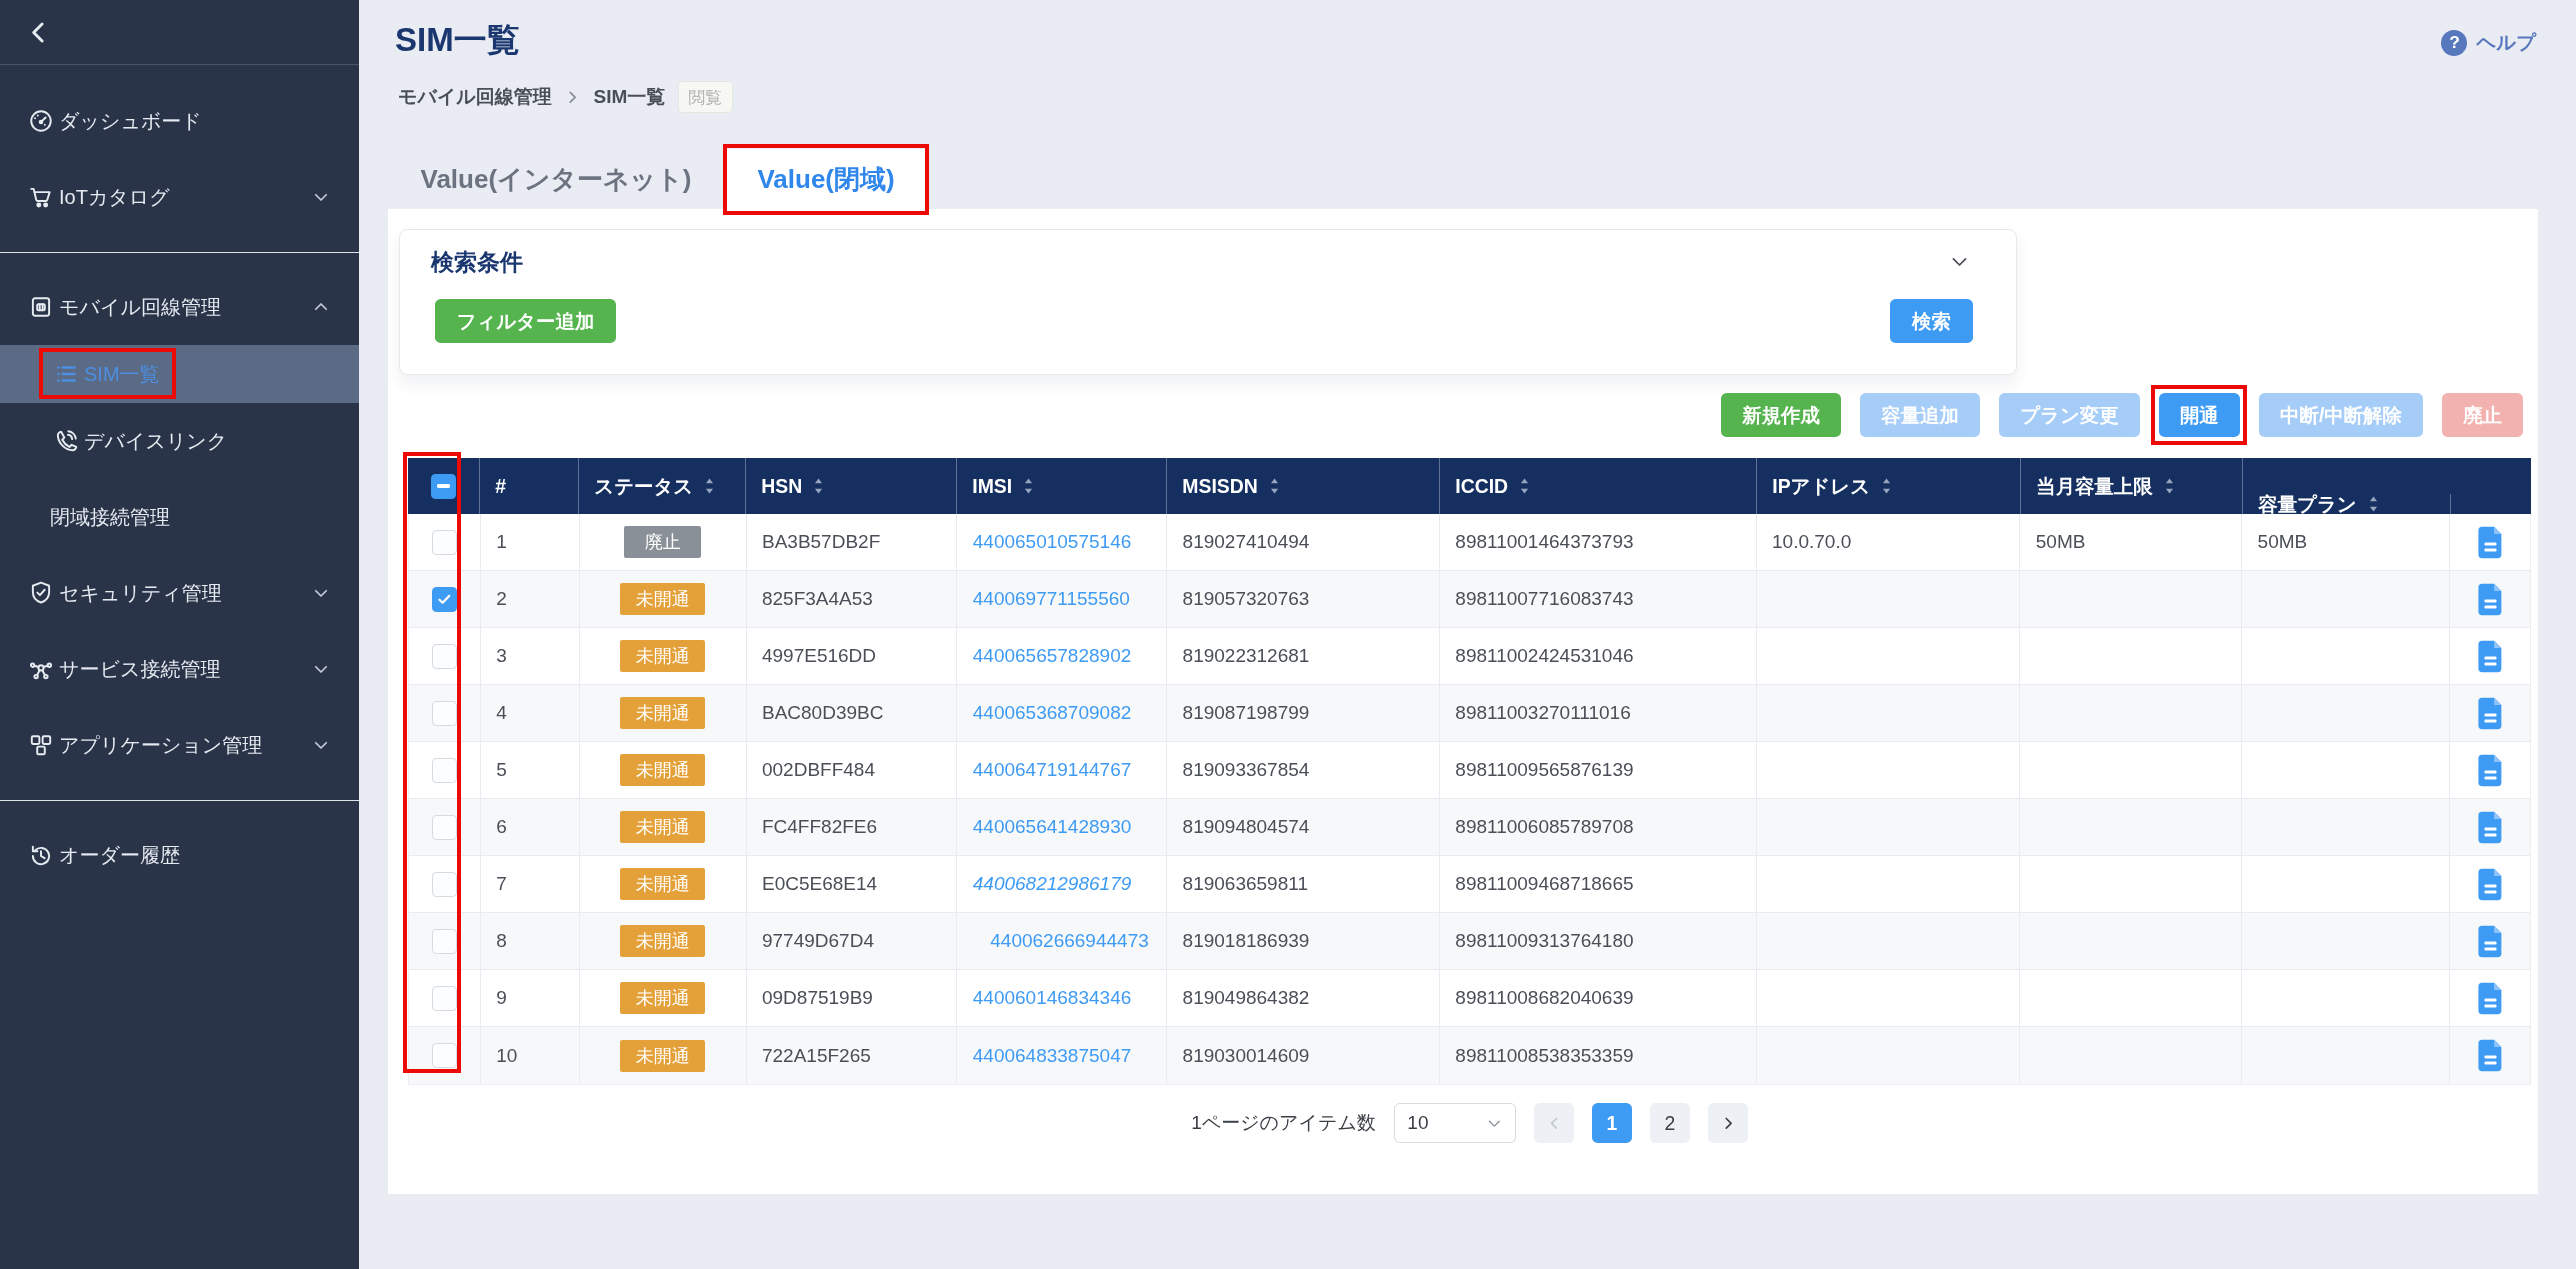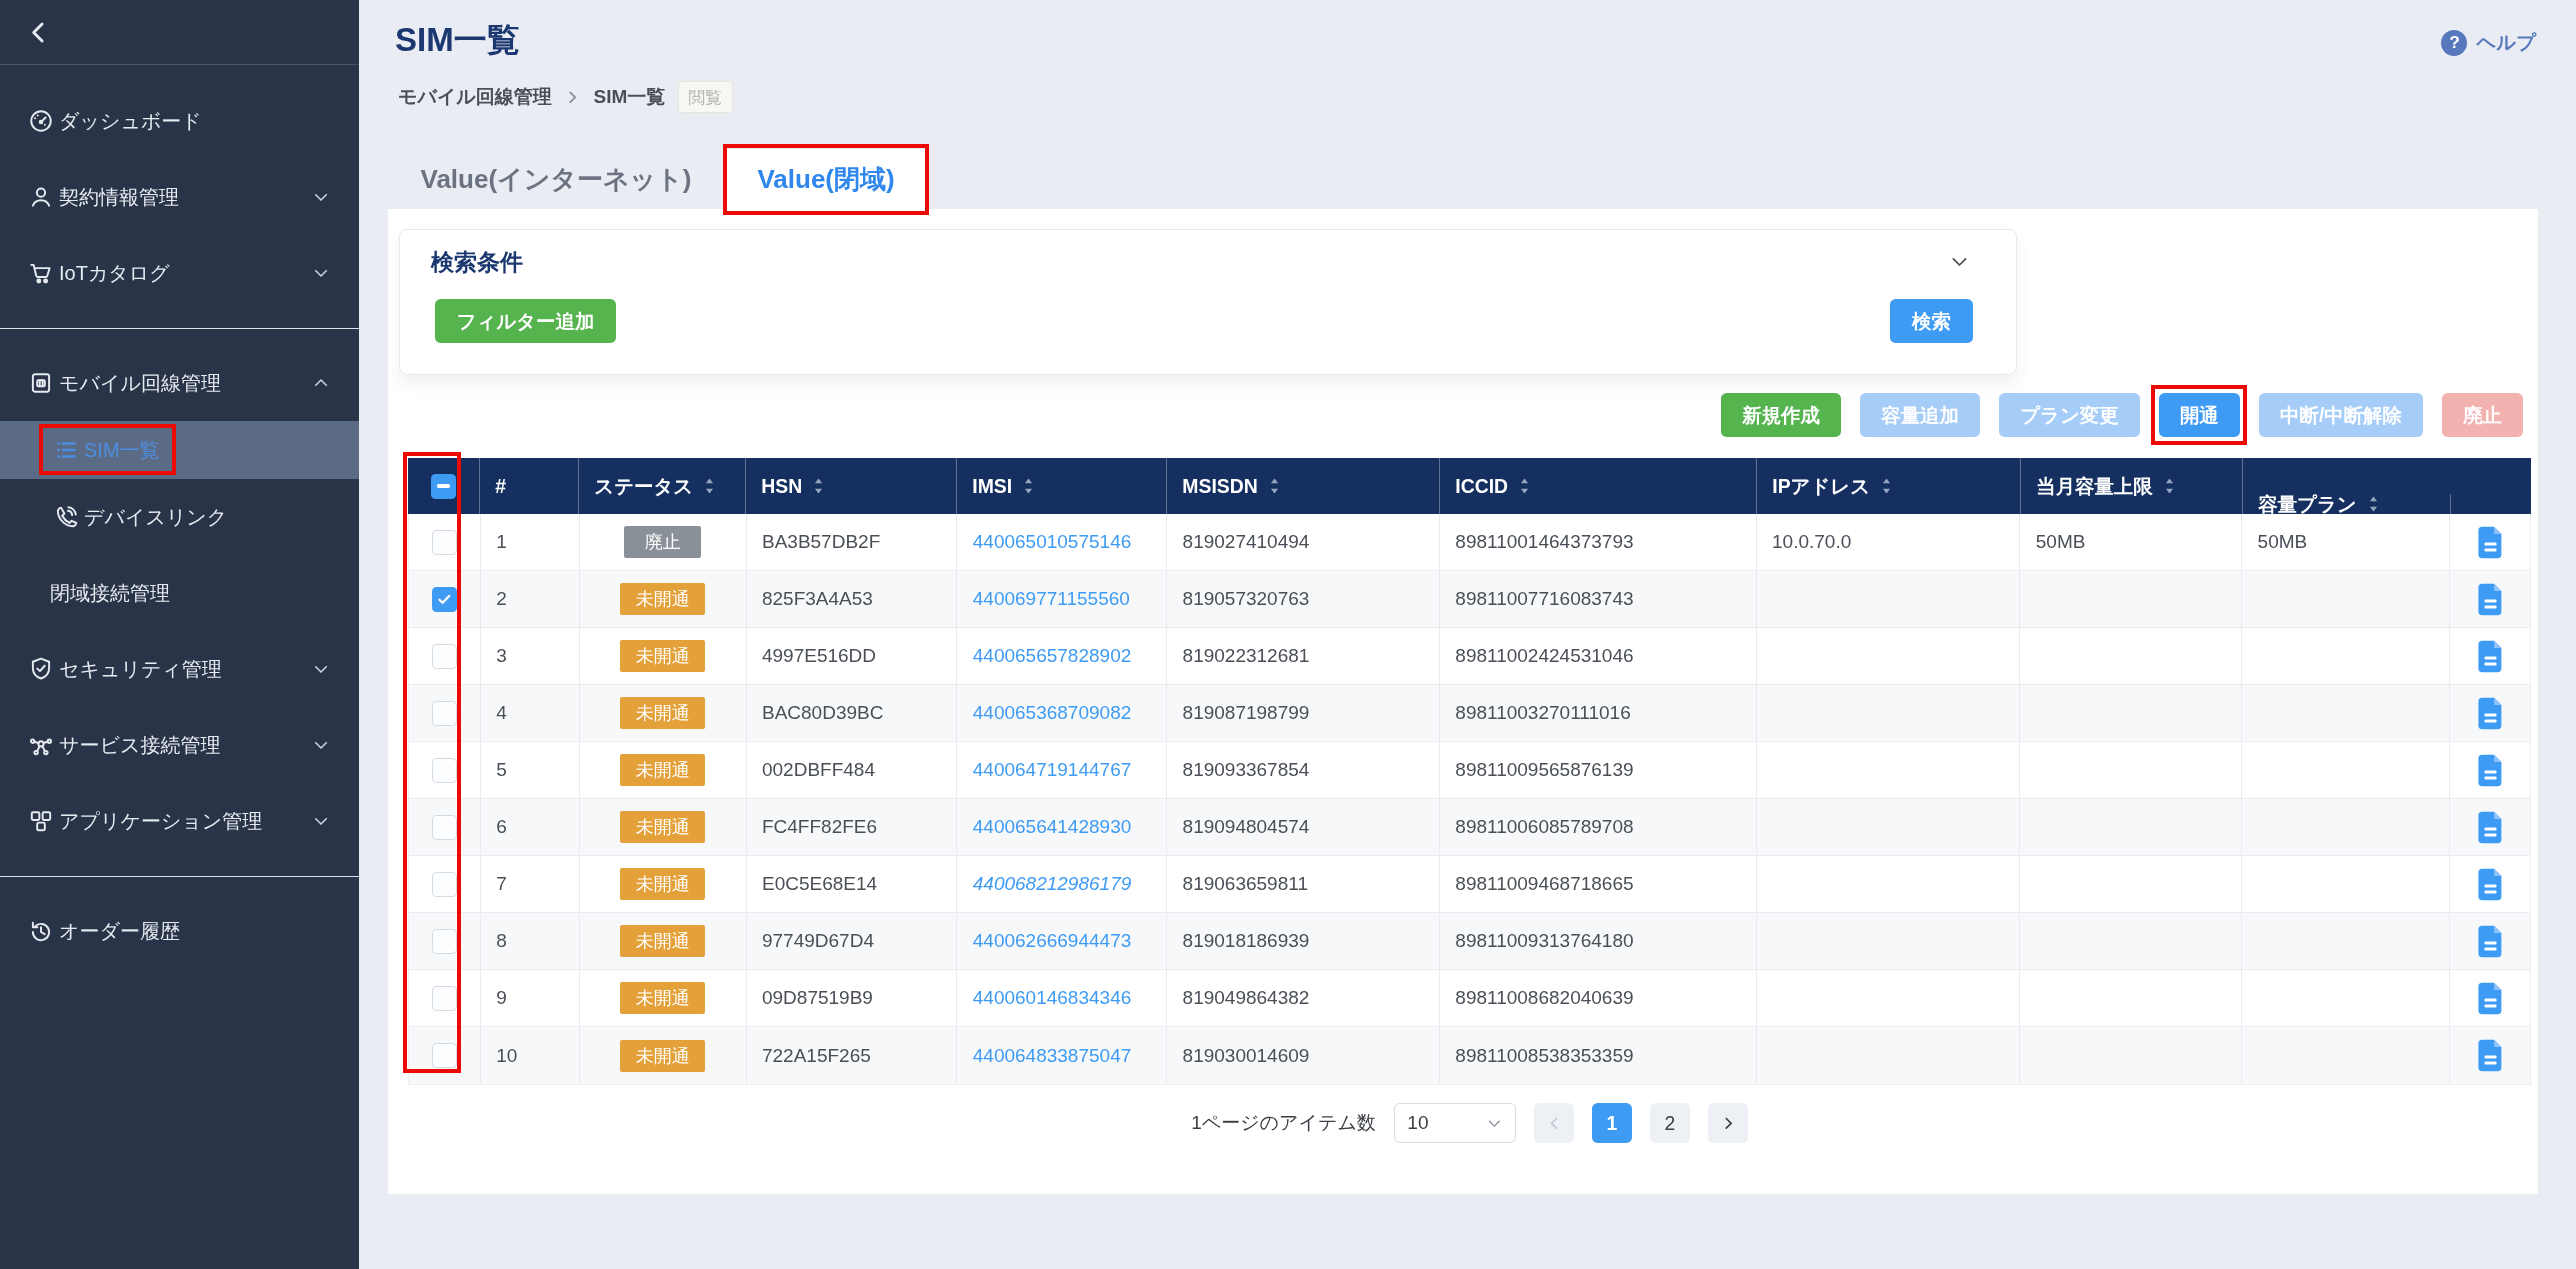--- a/index.html
+++ b/index.html
@@ -108,32 +108,20 @@
           <svg class="sicon" viewBox="0 0 24 24" fill="none" stroke="currentColor" stroke-width="1.8" stroke-linecap="round" stroke-linejoin="round">
             <circle cx="12" cy="12" r="9"></circle>
             <path d="M12 13l4.2-4.2"></path>
             <circle cx="12" cy="13" r="1.2" fill="currentColor"></circle>
             <path d="M6.5 9.5h.01M9 7h.01M15.5 15.5h.01"></path>
           </svg>
           <span class="side-label">ダッシュボード</span>
         </div>
         <div class="side-item">
           <svg class="sicon" viewBox="0 0 24 24" fill="none" stroke="currentColor" stroke-width="1.8" stroke-linecap="round" stroke-linejoin="round">
-            <circle cx="12" cy="8" r="3.8"></circle>
-            <path d="M4.5 20c1.4-3.8 4.6-5 7.5-5s6.1 1.2 7.5 5"></path>
-          </svg>
-          <span class="side-label">契約情報管理</span>
-          <span class="chev">
-            <svg class="" viewBox="0 0 24 24" fill="none" stroke="currentColor" stroke-width="2.2" stroke-linecap="round" stroke-linejoin="round">
-              <path d="M5 9l7 7 7-7"></path>
-            </svg>
-          </span>
-        </div>
-        <div class="side-item">
-          <svg class="sicon" viewBox="0 0 24 24" fill="none" stroke="currentColor" stroke-width="1.8" stroke-linecap="round" stroke-linejoin="round">
             <path d="M3 4.5h2.2l2.4 10a1.6 1.6 0 0 0 1.6 1.2h7a1.6 1.6 0 0 0 1.6-1.2L20 7.5H6"></path>
             <circle cx="10" cy="19.3" r="1.4" fill="currentColor"></circle>
             <circle cx="16.3" cy="19.3" r="1.4" fill="currentColor"></circle>
           </svg>
           <span class="side-label">IoTカタログ</span>
           <span class="chev">
             <svg class="" viewBox="0 0 24 24" fill="none" stroke="currentColor" stroke-width="2.2" stroke-linecap="round" stroke-linejoin="round">
               <path d="M5 9l7 7 7-7"></path>
             </svg>
           </span>
@@ -663,21 +651,21 @@
             </div>
             <div class="td" style="width: 99px;">
               <span>8</span>
             </div>
             <div class="td center" style="width: 167px;">
               <span class="badge-status badge-orange">未開通</span>
             </div>
             <div class="td" style="width: 211px;">
               <span>97749D67D4</span>
             </div>
-            <div class="td" style="width: 210px;">
+            <div class="td" style="width: 210px; justify-content: center;">
               <span class="link">440062666944473</span>
             </div>
             <div class="td" style="width: 273px;">
               <span>819018186939</span>
             </div>
             <div class="td" style="width: 317px;">
               <span>89811009313764180</span>
             </div>
             <div class="td" style="width: 264px;">
               <span></span>

